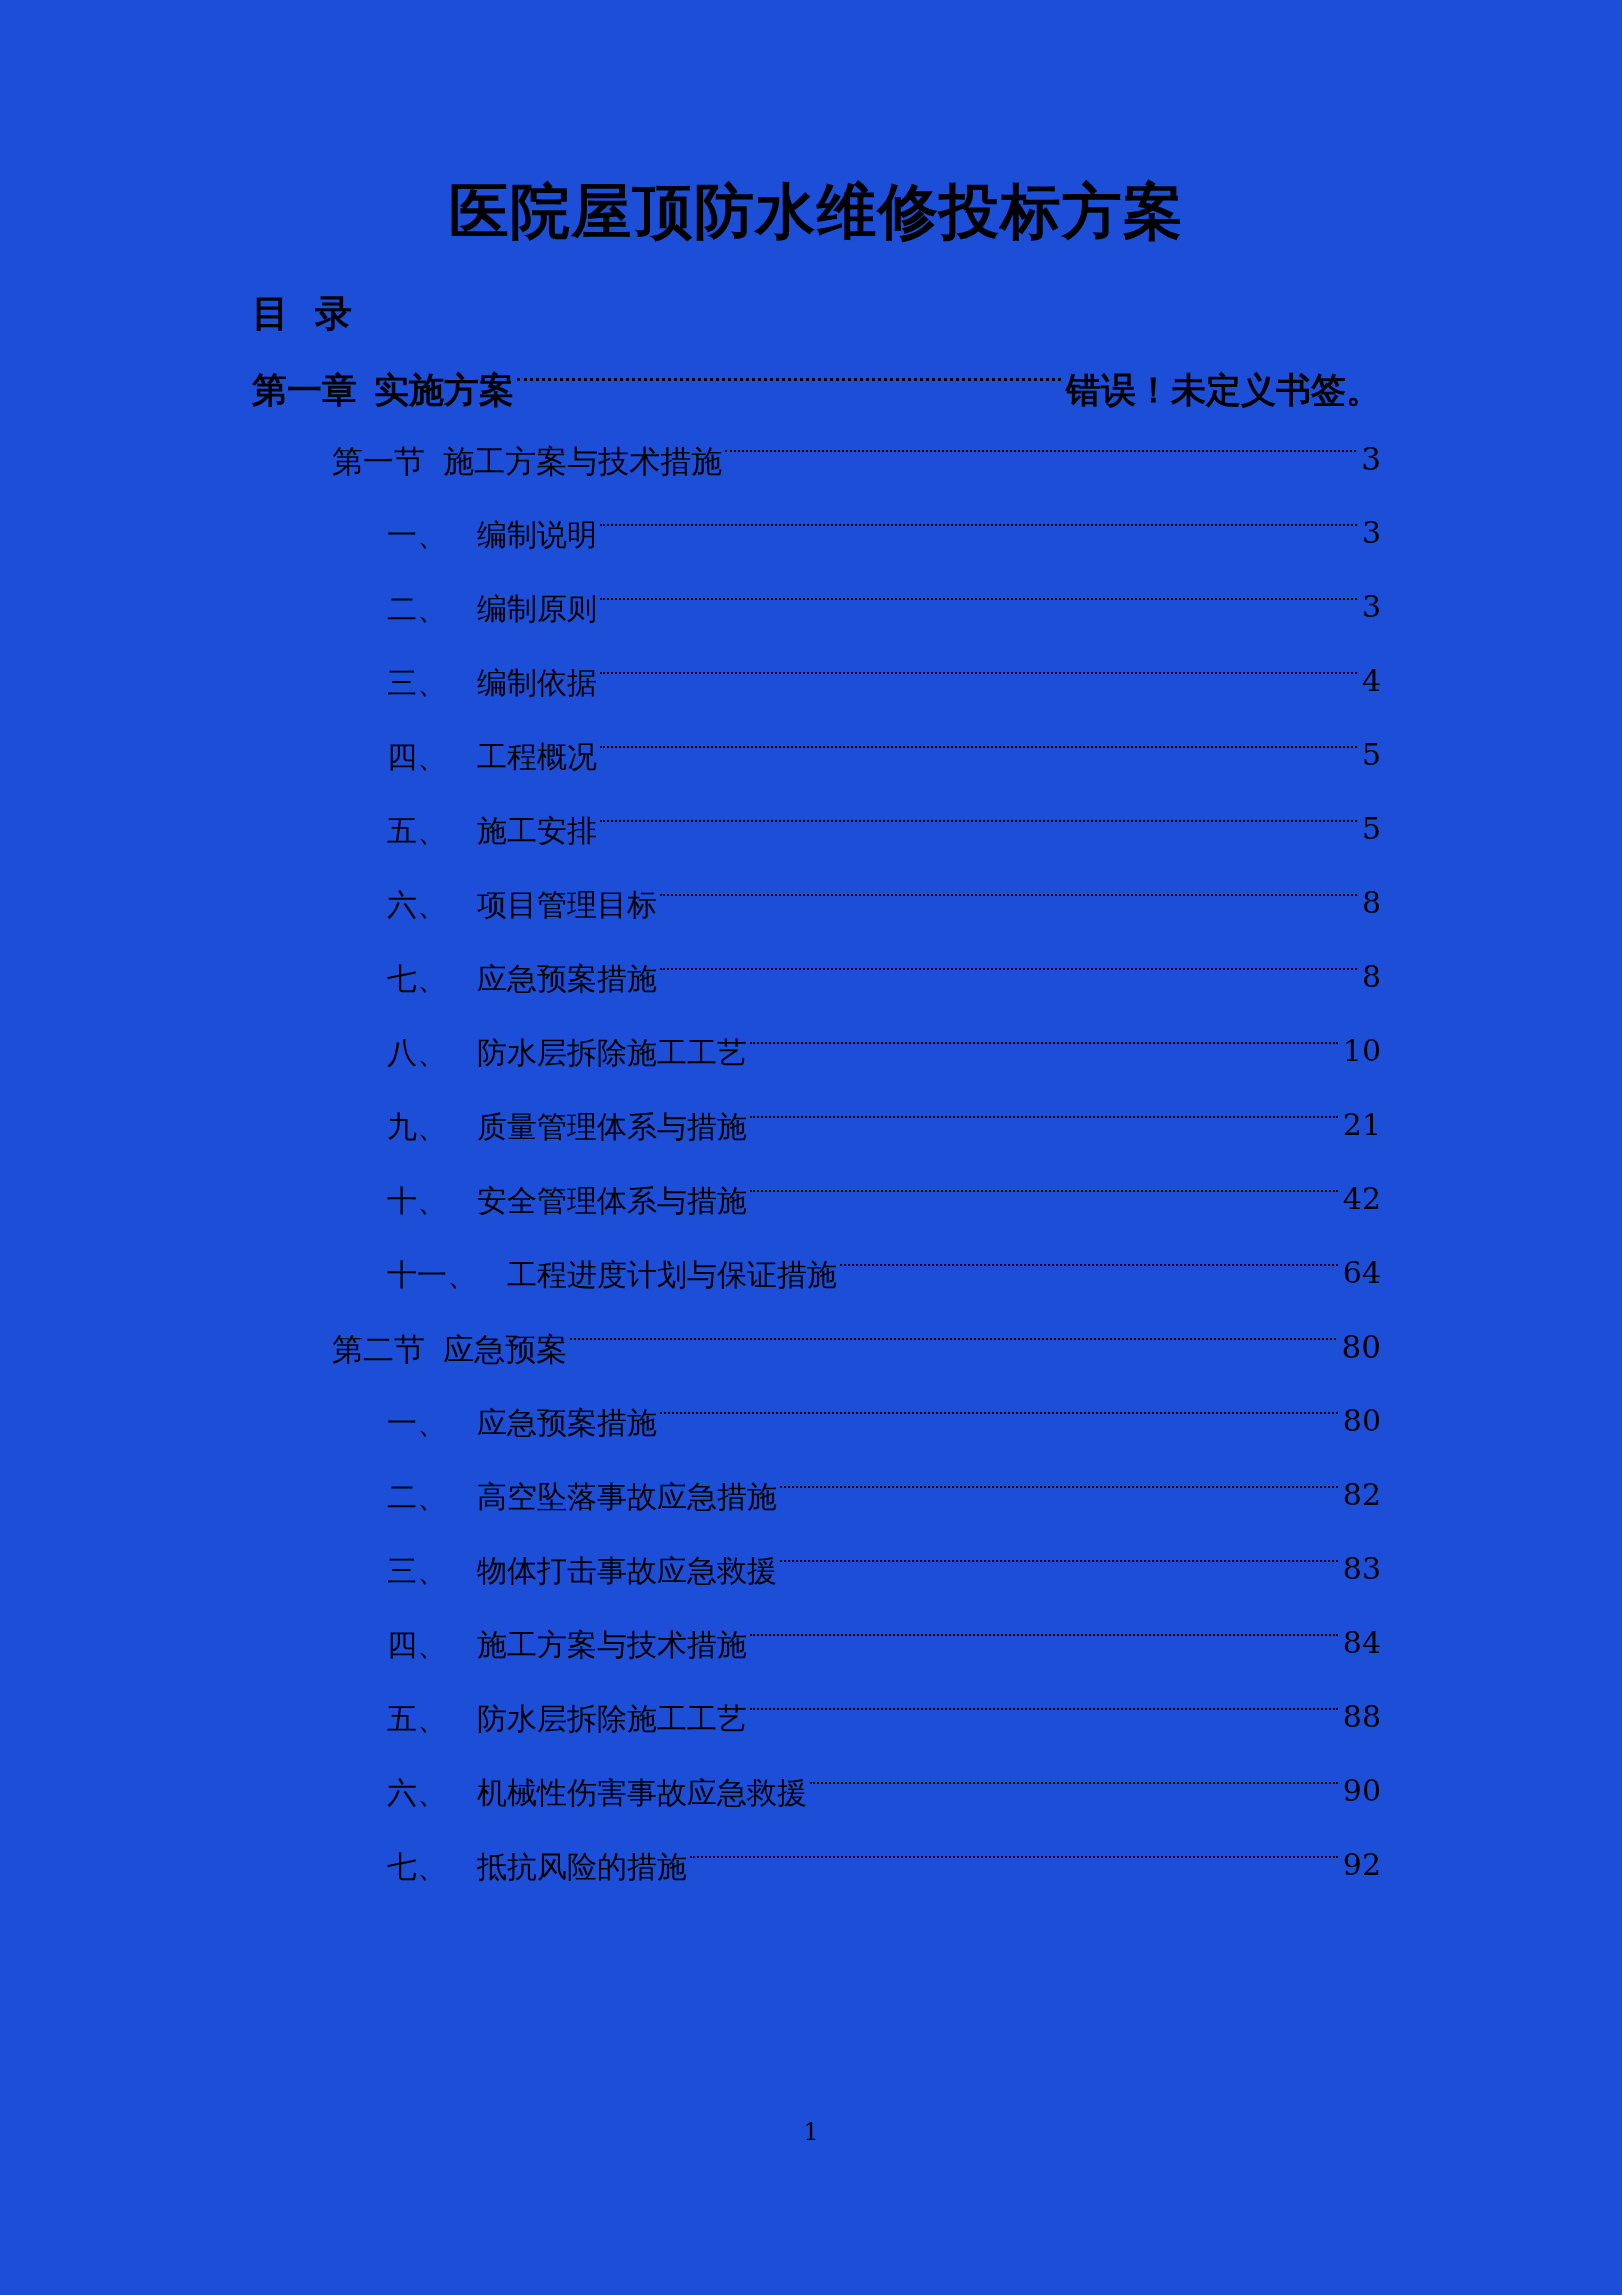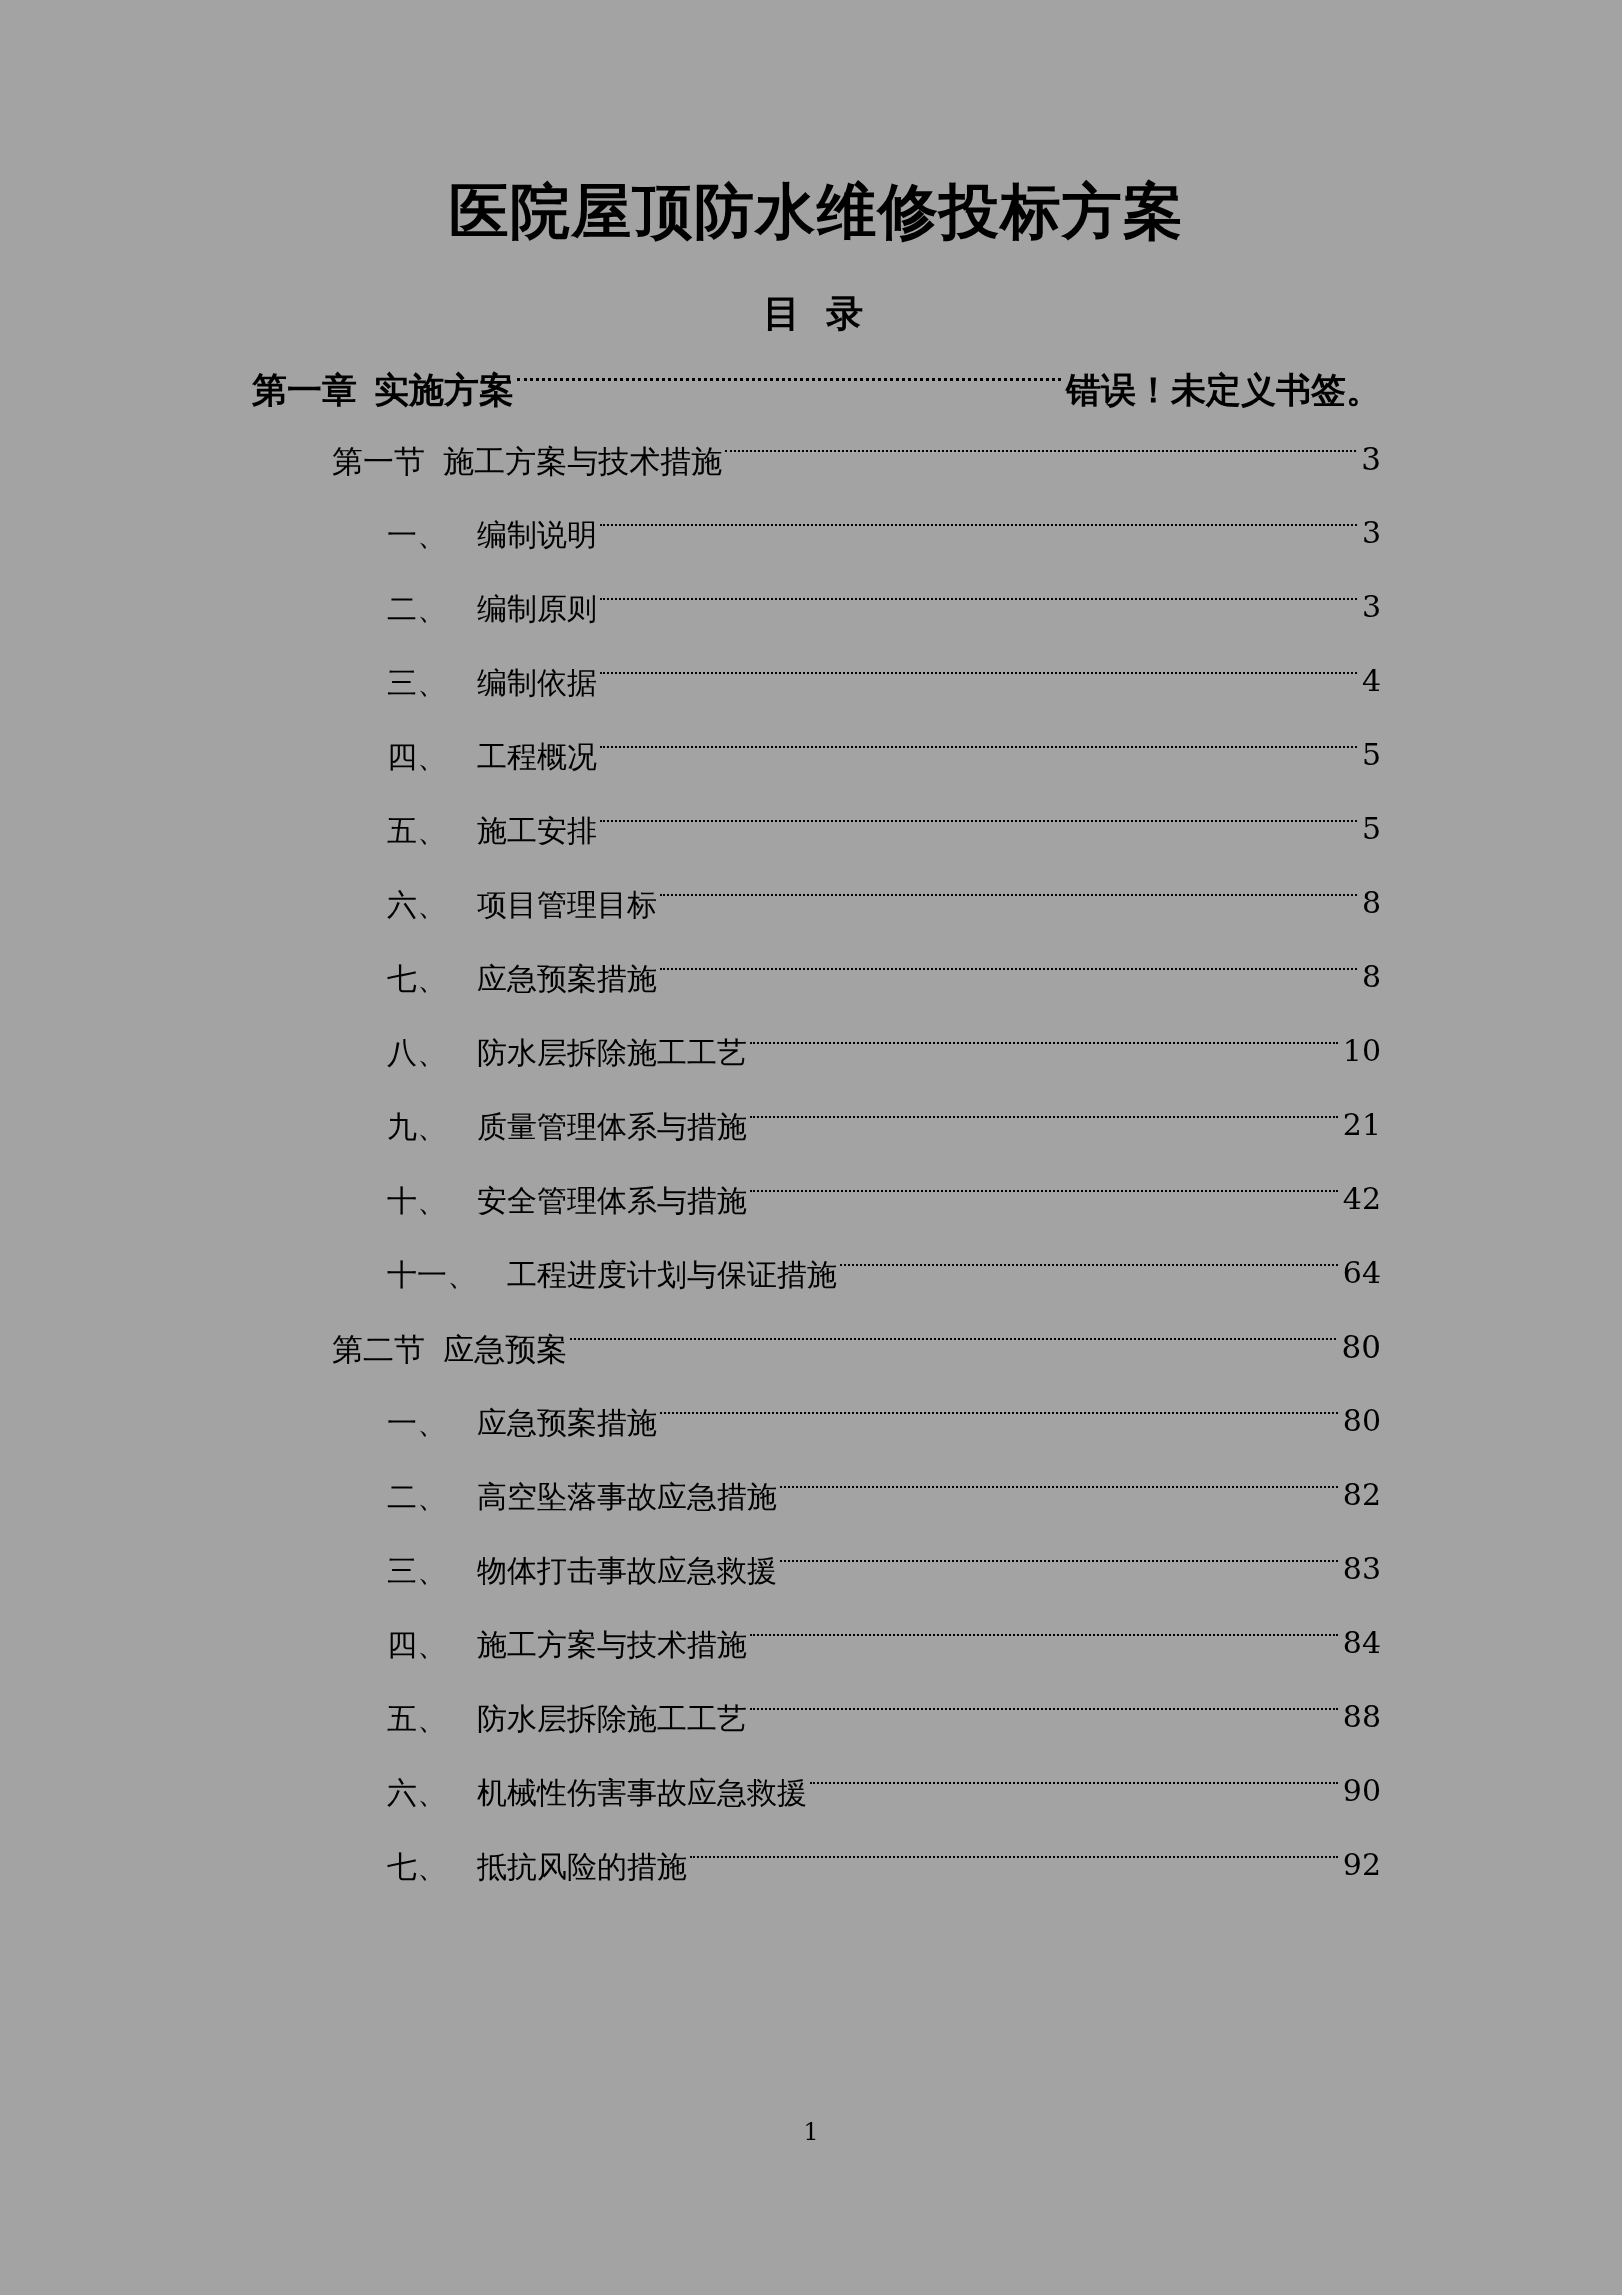--- a/index.html
+++ b/index.html
@@ -12,31 +12,31 @@
     height: 2295px;
     font-family: "DejaVu Serif", "Liberation Serif", serif;
     color: #000000;
   }
   .page {
     box-sizing: border-box;
     width: 1622px;
     height: 2295px;
     padding: 175px 241px 0 252px;
     position: relative;
-    background: #a3a3a3;
+    background: #1d4ed8;
   }
   .doc-title {
     text-align: center;
     font-size: 60px;
     font-weight: bold;
     line-height: 1.2;
     letter-spacing: 1.3px;
   }
   .toc-heading {
-    text-align: center;
+    text-align: left;
     font-size: 37px;
     font-weight: bold;
     margin-top: 42px;
     letter-spacing: 6.5px;
   }
   .toc-list {
     margin-top: 27.5px;
   }
   .toc-row {
     display: flex;

